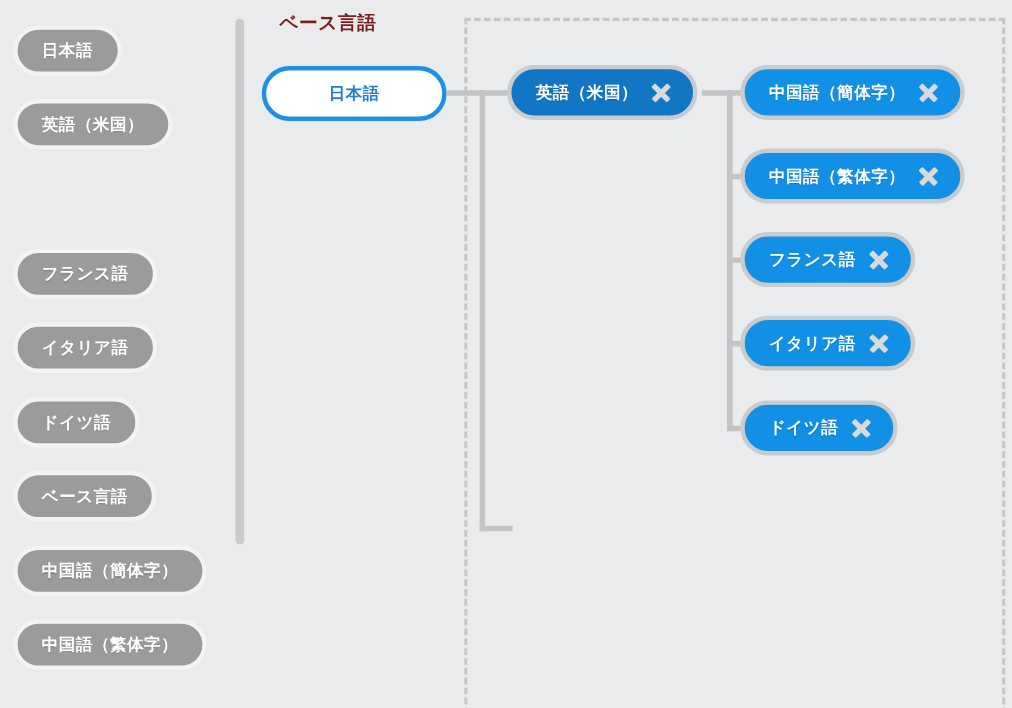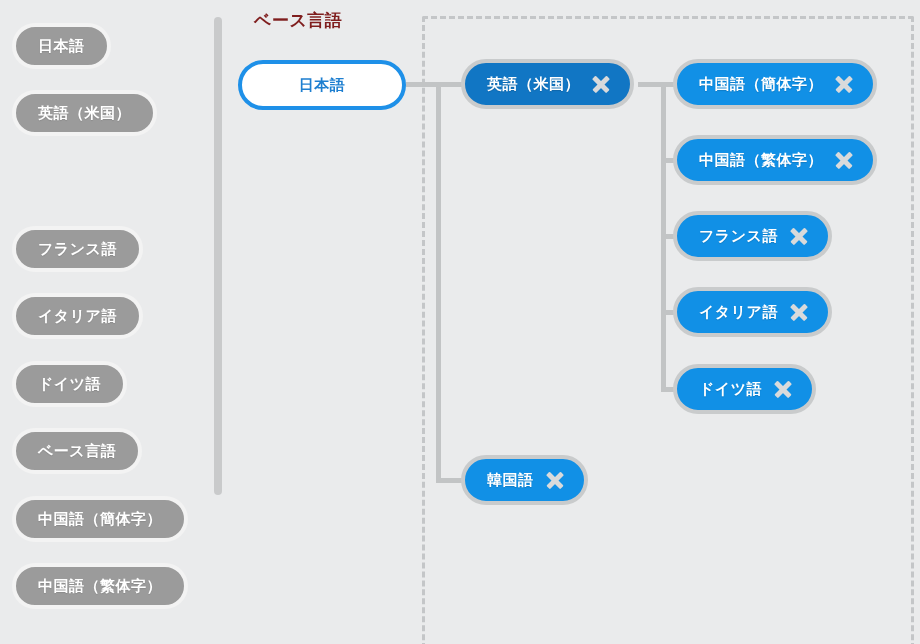--- a/index.html
+++ b/index.html
@@ -232,18 +232,14 @@
   </div>
   <div class="node child" style="left:673px; top:287px;">
     <span>イタリア語</span>
     <span class="x-icon"></span>
   </div>
   <div class="node child" style="left:673px; top:364px;">
     <span>ドイツ語</span>
     <span class="x-icon"></span>
   </div>
 
-  <div class="node child" style="left:461px; top:455px;">
-    <span>韓国語</span>
-    <span class="x-icon"></span>
-  </div>
 
 </div>
 
 </body></html>

